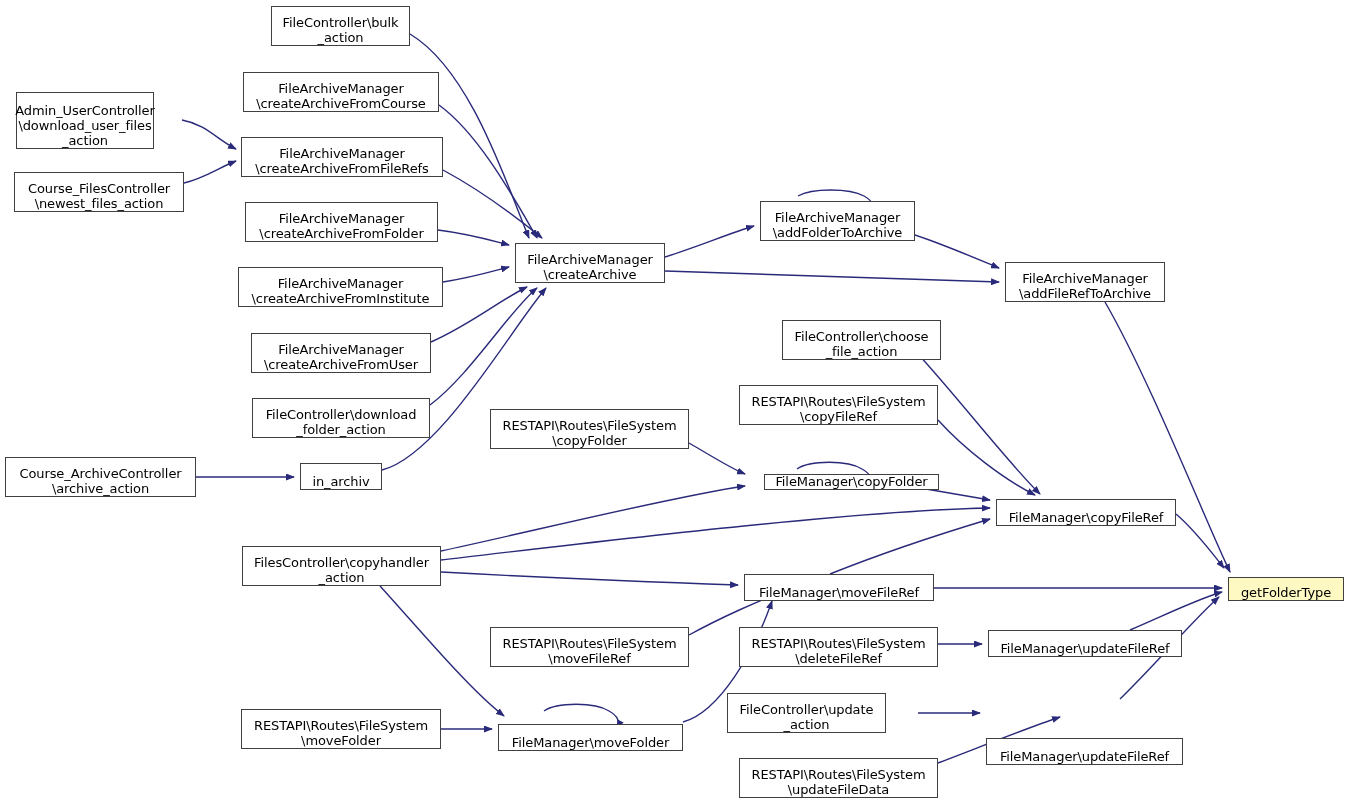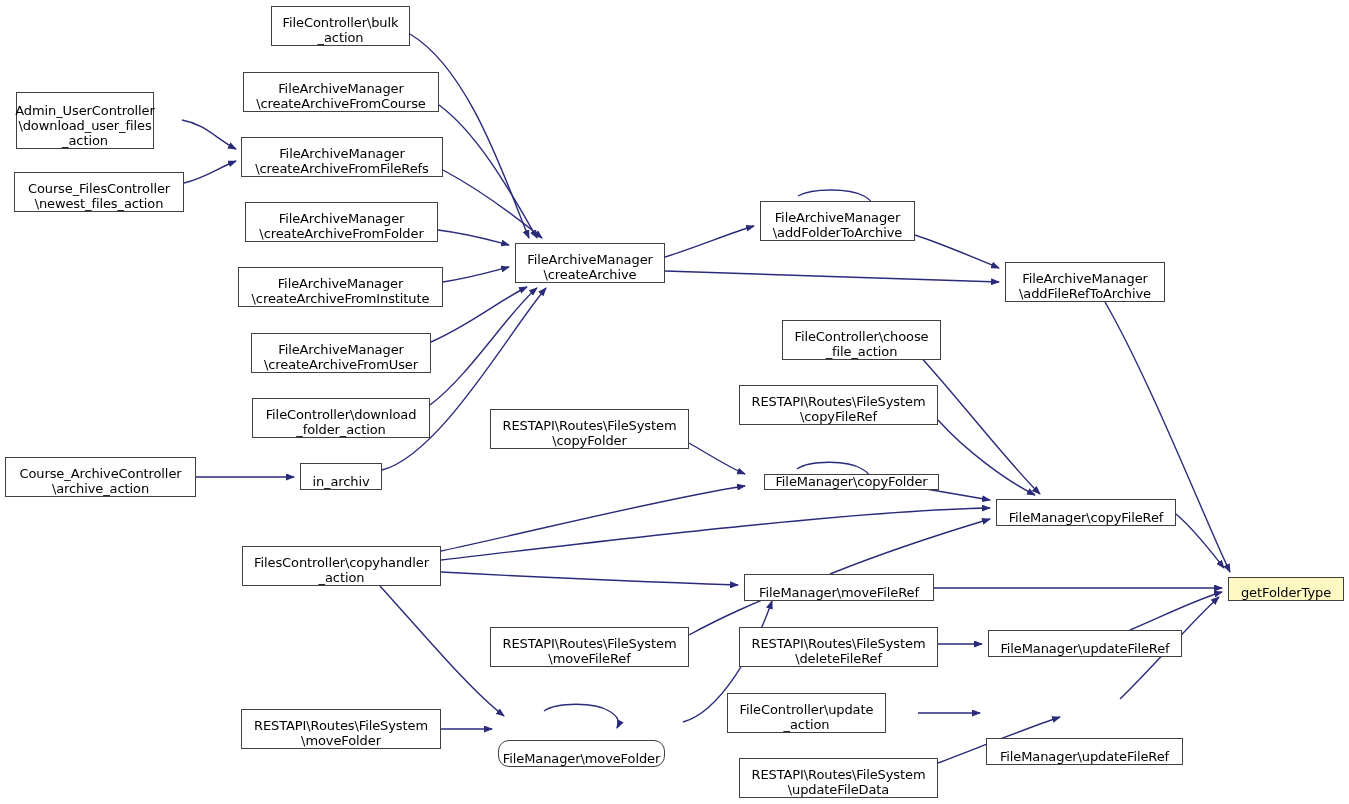--- a/index.html
+++ b/index.html
@@ -143,17 +143,17 @@
       <div class="node" style="left: 490px; top: 627px; width: 199px; height: 40px;"><span class="node-label">RESTAPI\Routes\FileSystem
 \moveFileRef</span></div>
       <div class="node" style="left: 739px; top: 627px; width: 199px; height: 40px;"><span class="node-label">RESTAPI\Routes\FileSystem
 \deleteFileRef</span></div>
       <div class="node" style="left: 988px; top: 630px; width: 194px; height: 27px;"><span class="node-label">FileManager\updateFileRef</span></div>
       <div class="node" style="left: 727px; top: 693px; width: 159px; height: 40px;"><span class="node-label">FileController\update
 _action</span></div>
       <div class="node" style="left: 986px; top: 699px; width: 197px; height: 27px; margin-top: 39px;"><span class="node-label">FileManager\updateFileRef</span></div>
       <div class="node" style="left: 241px; top: 709px; width: 200px; height: 40px;"><span class="node-label">RESTAPI\Routes\FileSystem
 \moveFolder</span></div>
-      <div class="node" style="left: 498px; top: 740px; width: 167px; height: 27px; border-radius: 11px;"><span class="node-label">FileManager\moveFolder</span></div>
+      <div class="node" style="left: 498px; top: 724px; width: 185px; height: 27px;"><span class="node-label">FileManager\moveFolder</span></div>
       <div class="node" style="left: 739px; top: 758px; width: 199px; height: 40px;"><span class="node-label">RESTAPI\Routes\FileSystem
 \updateFileData</span></div>
     </div>
 </div>
 
 </body></html>

